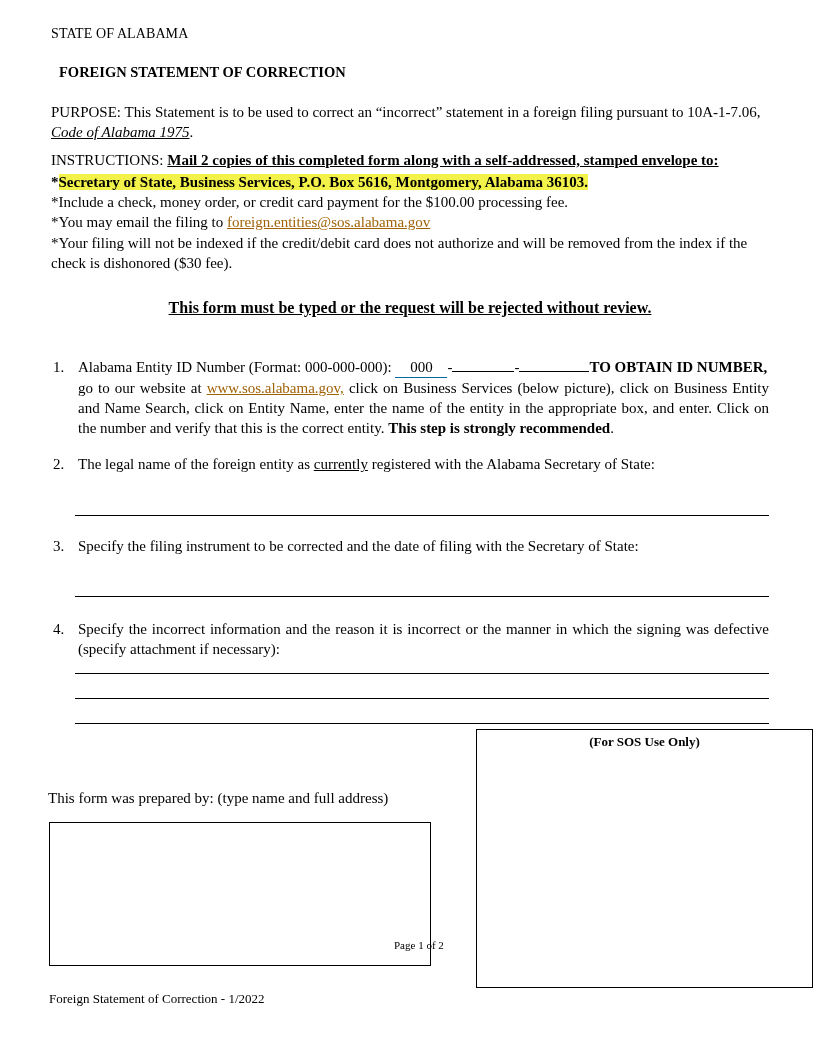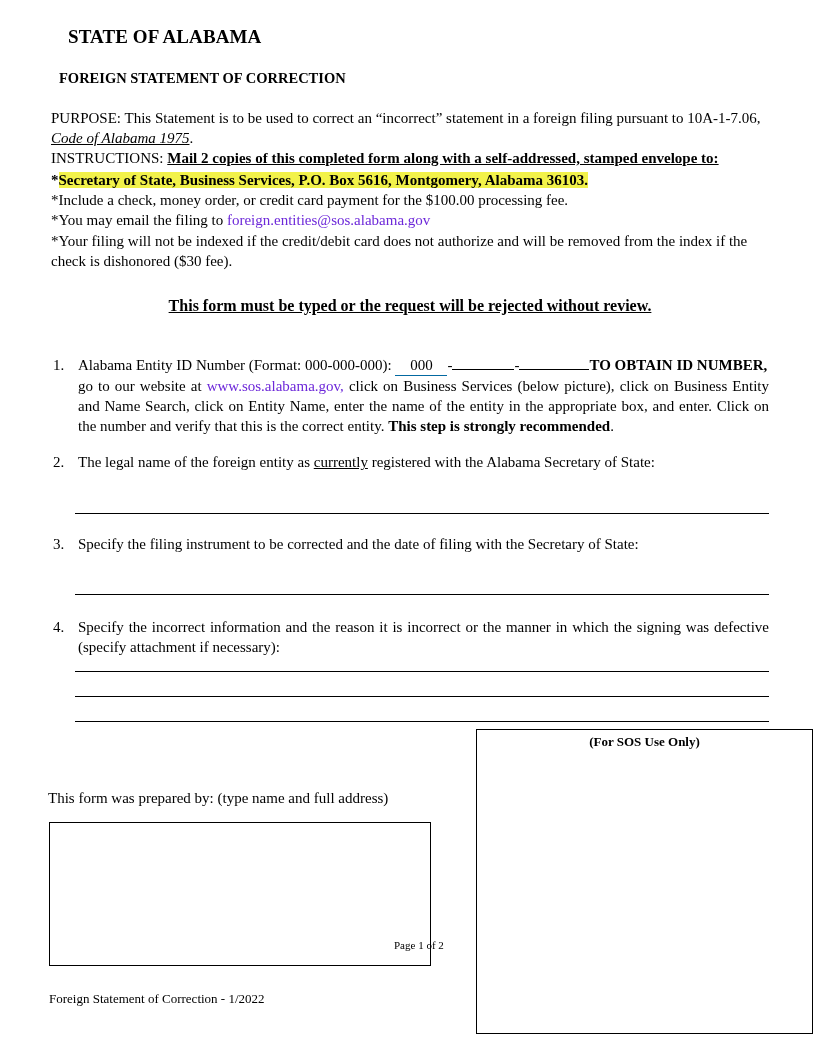--- a/index.html
+++ b/index.html
@@ -23,54 +23,55 @@
     height: 1056px;
     padding: 0;
   }
   .content {
     position: absolute;
     left: 51px;
     top: 26px;
     width: 718px;
   }
   .title {
-    font-weight: bold;
-    font-size: 19px;
+    font-weight: normal;
+    font-size: 14px;
     letter-spacing: 0.1px;
-    margin: 0 0 22px 17px;
+    margin: 0 0 22px 0;
   }
   .subtitle {
     font-weight: bold;
     font-size: 14.5px;
     margin: 0 0 22px 8px;
   }
   .para {
     font-size: 15px;
     line-height: 1.33;
     margin: 0 0 0 0;
   }
   .purpose {
-    margin-bottom: 0;
+    margin-bottom: 8px;
   }
   .u { text-decoration: underline; }
   .ital-u { font-style: italic; text-decoration: underline; }
   .b { font-weight: bold; }
   .instructions {
     margin-bottom: 1px;
   }
   .highlight {
     background: #f2f24a;
     font-weight: bold;
   }
   .star-line {
     font-size: 15px;
     line-height: 1.35;
   }
   .link {
-    color: #6d28d9;
+    color: #a16207;
+    text-decoration: underline;
   }
   .notice {
     text-align: center;
     font-weight: bold;
     font-size: 16px;
     margin-top: 26px;
     margin-bottom: 40px;
     text-decoration: underline;
   }
   ol.items {
@@ -126,21 +127,21 @@
     top: 822px;
     width: 380px;
     height: 142px;
     border: 1px solid #000;
   }
   .sos-box {
     position: absolute;
     left: 476px;
     top: 729px;
     width: 337px;
-    height: 305px;
+    height: 259px;
     border: 1px solid #000;
     box-sizing: border-box;
   }
   .sos-label {
     text-align: center;
     font-weight: bold;
     font-size: 13px;
     margin-top: 4px;
   }
   .footer {

